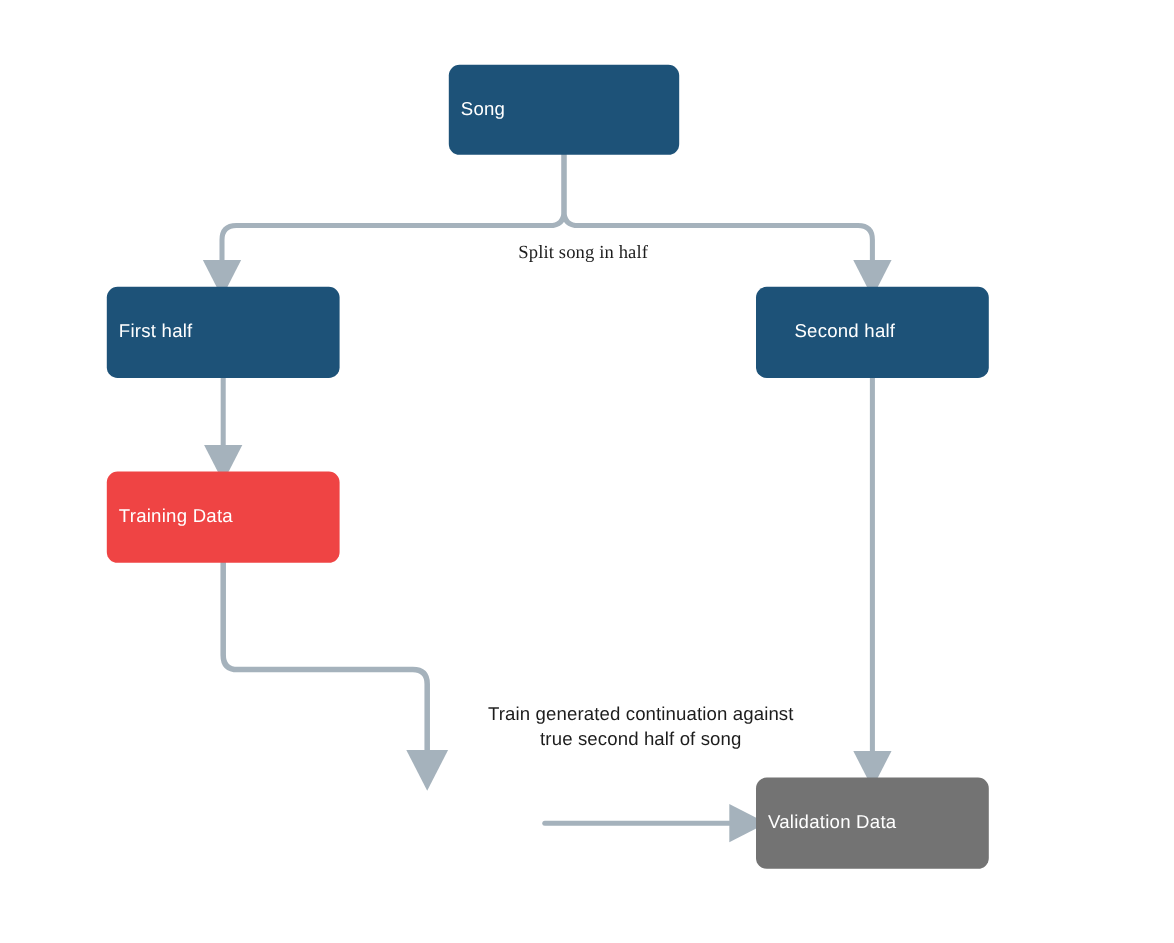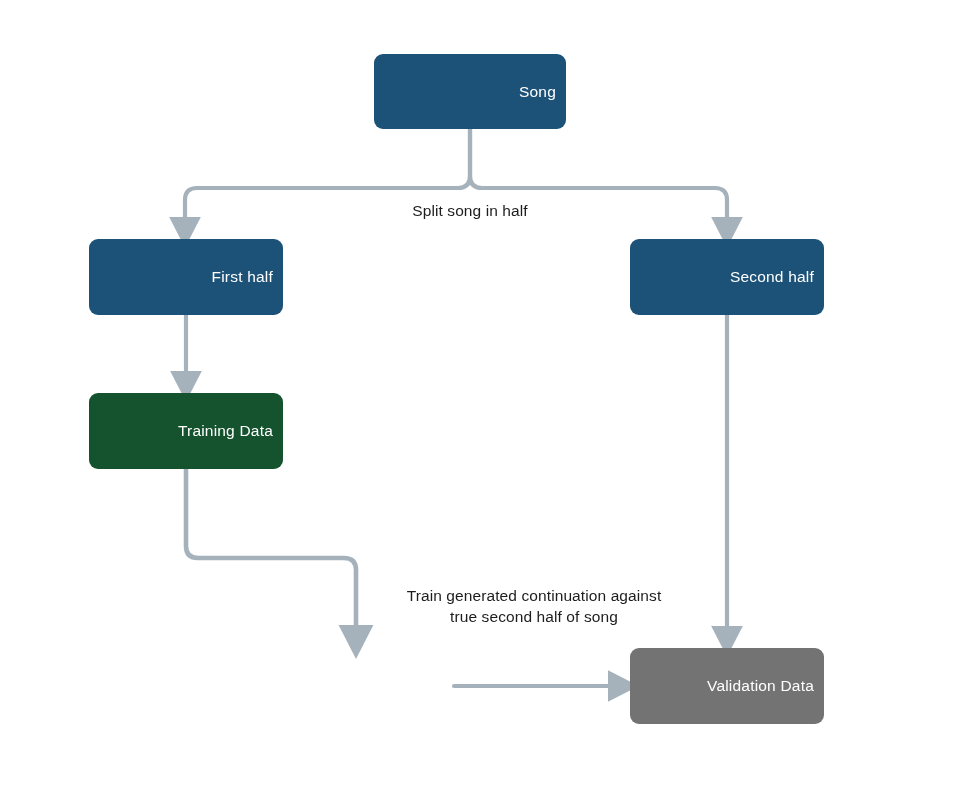--- a/index.html
+++ b/index.html
@@ -26,21 +26,21 @@
     width: 978px;
     height: 786px;
     pointer-events: none;
   }
   .node {
     position: absolute;
     box-sizing: border-box;
     border-radius: 9px;
     display: flex;
     align-items: center;
-    justify-content: flex-end;
+    justify-content: flex-start;
     text-align: center;
     color: #ffffff;
     font-size: 15.5px;
     line-height: 1.38;
     letter-spacing: 0.2px;
     padding: 4px 10px;
     z-index: 2;
   }
   .node-label {
     display: block;
@@ -87,27 +87,27 @@
   </div>
 
   <div class="node" id="node-first-half" style="left:89px; top:239px; width:194px; height:76px; background:#1d5278;">
     <span class="node-label">First half</span>
   </div>
 
   <div class="node" id="node-second-half" style="left:630px; top:239px; width:194px; height:76px; background:#1d5278;padding-left:32px;">
     <span class="node-label">Second half</span>
   </div>
 
-  <div class="node" id="node-training-data" style="left:89px; top:393px; width:194px; height:76px; background:#14532d;">
+  <div class="node" id="node-training-data" style="left:89px; top:393px; width:194px; height:76px; background:#ef4444;">
     <span class="node-label">Training Data</span>
   </div>
 
 
   <div class="node" id="node-validation-data" style="left:630px; top:648px; width:194px; height:76px; background:#737373;">
     <span class="node-label">Validation Data</span>
   </div>
 
-  <div class="edge-label" style="left:406px; top:201px; width:128px;">Split song in half</div>
+  <div class="edge-label" style="left:422px; top:201px; width:128px;font-family:Liberation Serif, serif;">Split song in half</div>
 
   <div class="edge-label" style="left:390px; top:586px; width:288px;">Train generated continuation against
 true second half of song</div>
 
 </div>
 
 </body></html>

